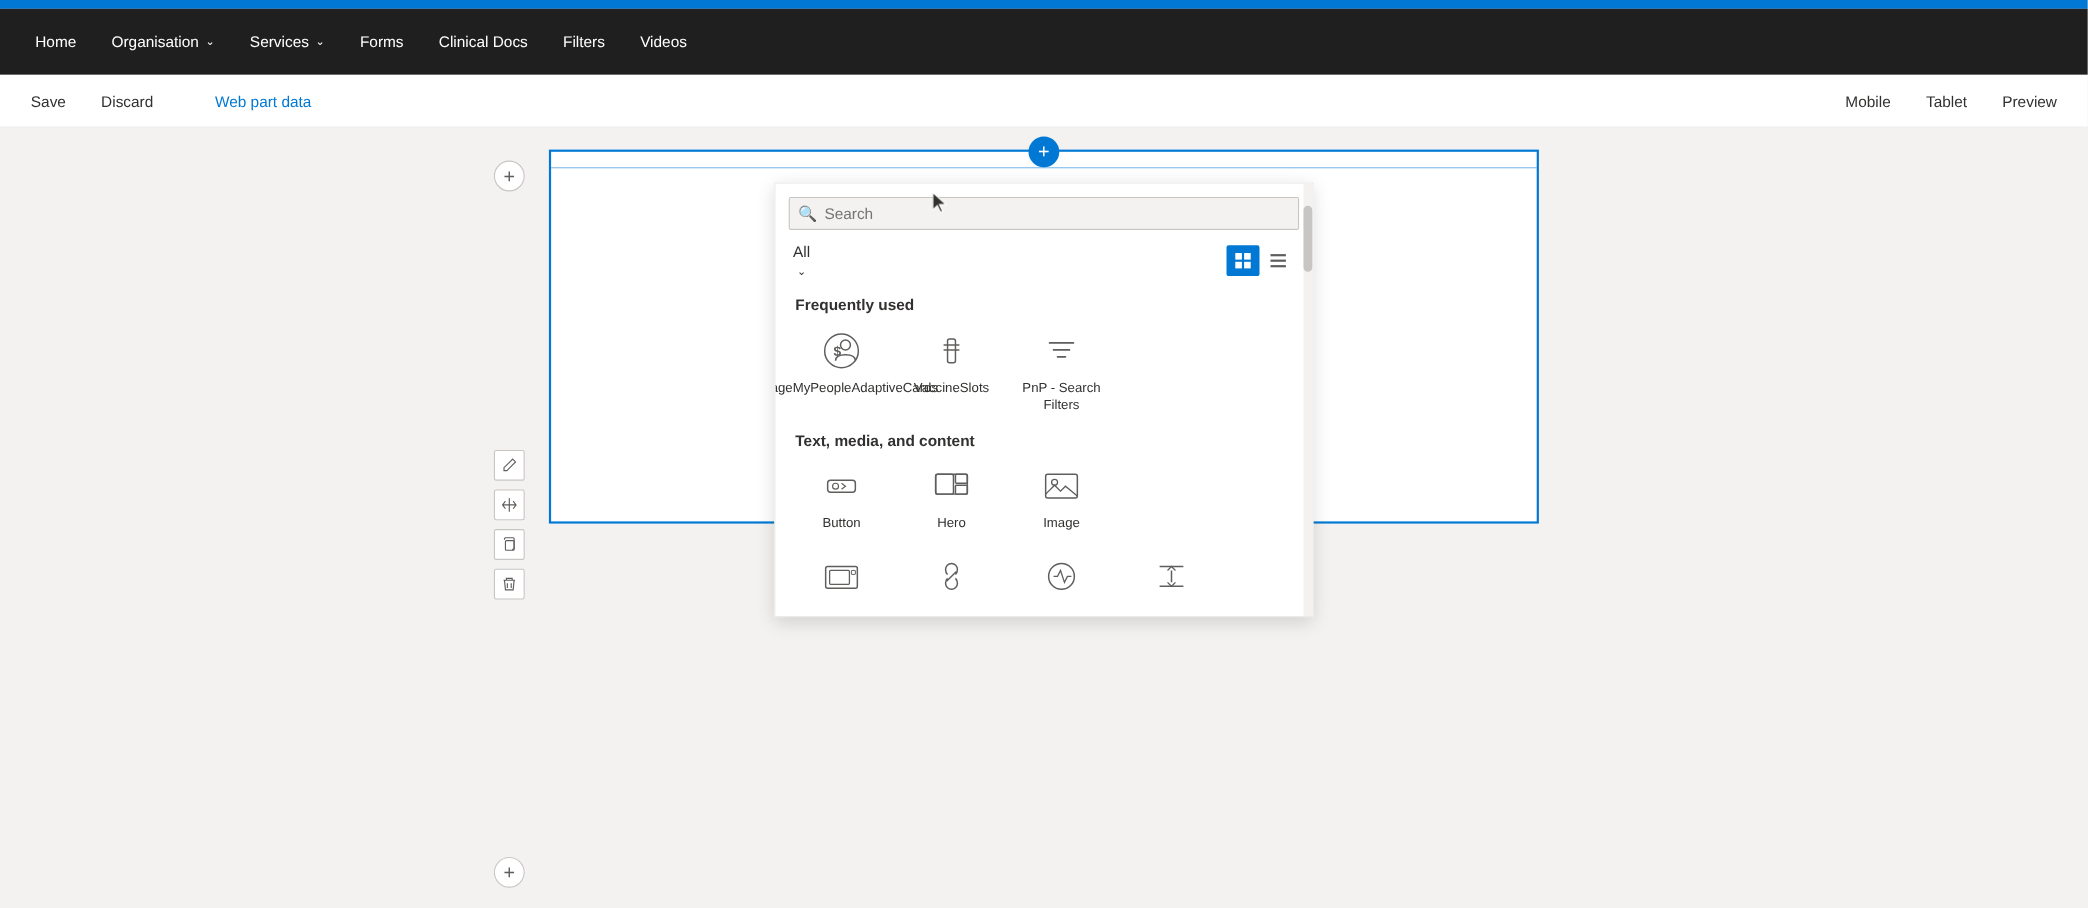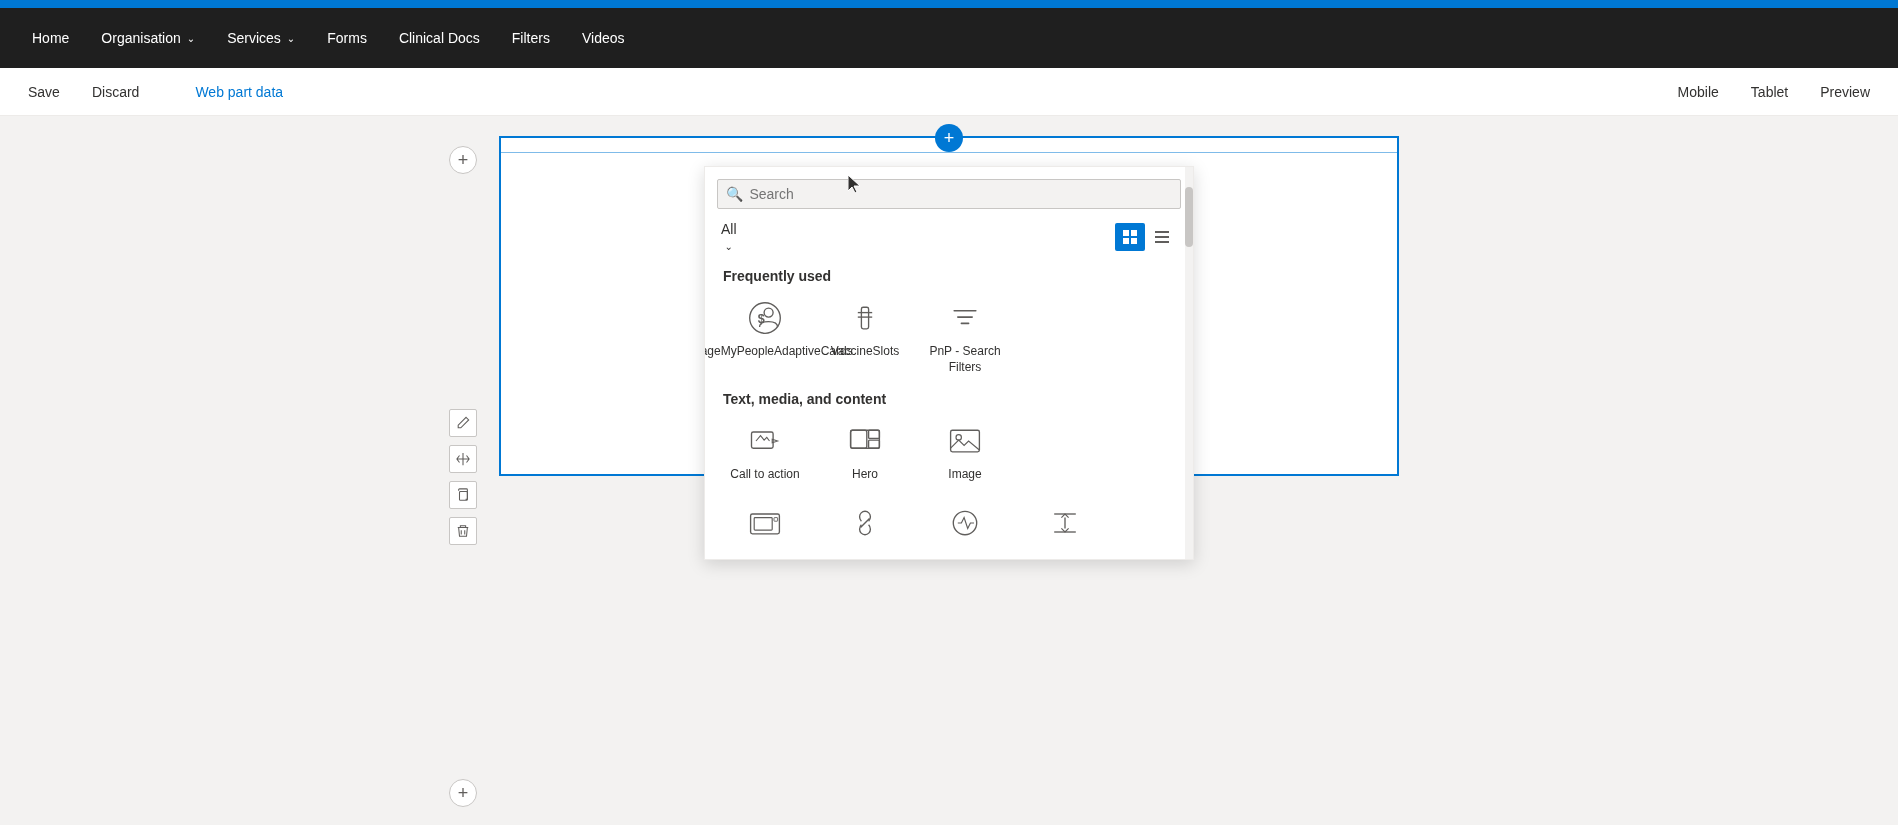--- a/index.html
+++ b/index.html
@@ -422,31 +422,31 @@
                 </svg>
               </div>
               <span class="webpart-label">PnP - Search Filters</span>
             </div>
 
           </div>
 
           <div class="section-label">Text, media, and content</div>
           <div class="webparts-grid">
 
-
-            <div class="webpart-item">
-              <div class="webpart-icon">
-                <svg class="icon-svg" viewBox="0 0 40 40" fill="none">
-                  <rect x="5" y="10" width="24" height="18" rx="2" stroke="#605e5c" stroke-width="1.5"></rect>
-                  <path d="M10 20l5-6 4 5 3-3 3 4" stroke="#605e5c" stroke-width="1.2" fill="none"></path>
-                  <path d="M28 18l6 2-6 2v-4z" stroke="#605e5c" stroke-width="1.2" fill="none"></path>
-                </svg>
-              </div>
-              <span class="webpart-label">Call to action</span>
-            </div>
+            <div class="webpart-item">
+              <div class="webpart-icon">
+                <svg class="icon-svg" viewBox="0 0 40 40" fill="none">
+                  <rect x="6" y="14" width="28" height="12" rx="3" stroke="#605e5c" stroke-width="1.5"></rect>
+                  <circle cx="14" cy="20" r="3" stroke="#605e5c" stroke-width="1.2"></circle>
+                  <path d="M20 17l4 3-4 3" stroke="#605e5c" stroke-width="1.2"></path>
+                </svg>
+              </div>
+              <span class="webpart-label">Button</span>
+            </div>
+
 
 
             <div class="webpart-item">
               <div class="webpart-icon">
                 <svg class="icon-svg" viewBox="0 0 40 40" fill="none">
                   <rect x="4" y="8" width="32" height="20" rx="2" stroke="#605e5c" stroke-width="1.5"></rect>
                   <rect x="4" y="8" width="18" height="20" rx="2" stroke="#605e5c" stroke-width="1.5"></rect>
                   <rect x="24" y="8" width="12" height="9" rx="1" stroke="#605e5c" stroke-width="1.5"></rect>
                   <rect x="24" y="19" width="12" height="9" rx="1" stroke="#605e5c" stroke-width="1.5"></rect>
                 </svg>

